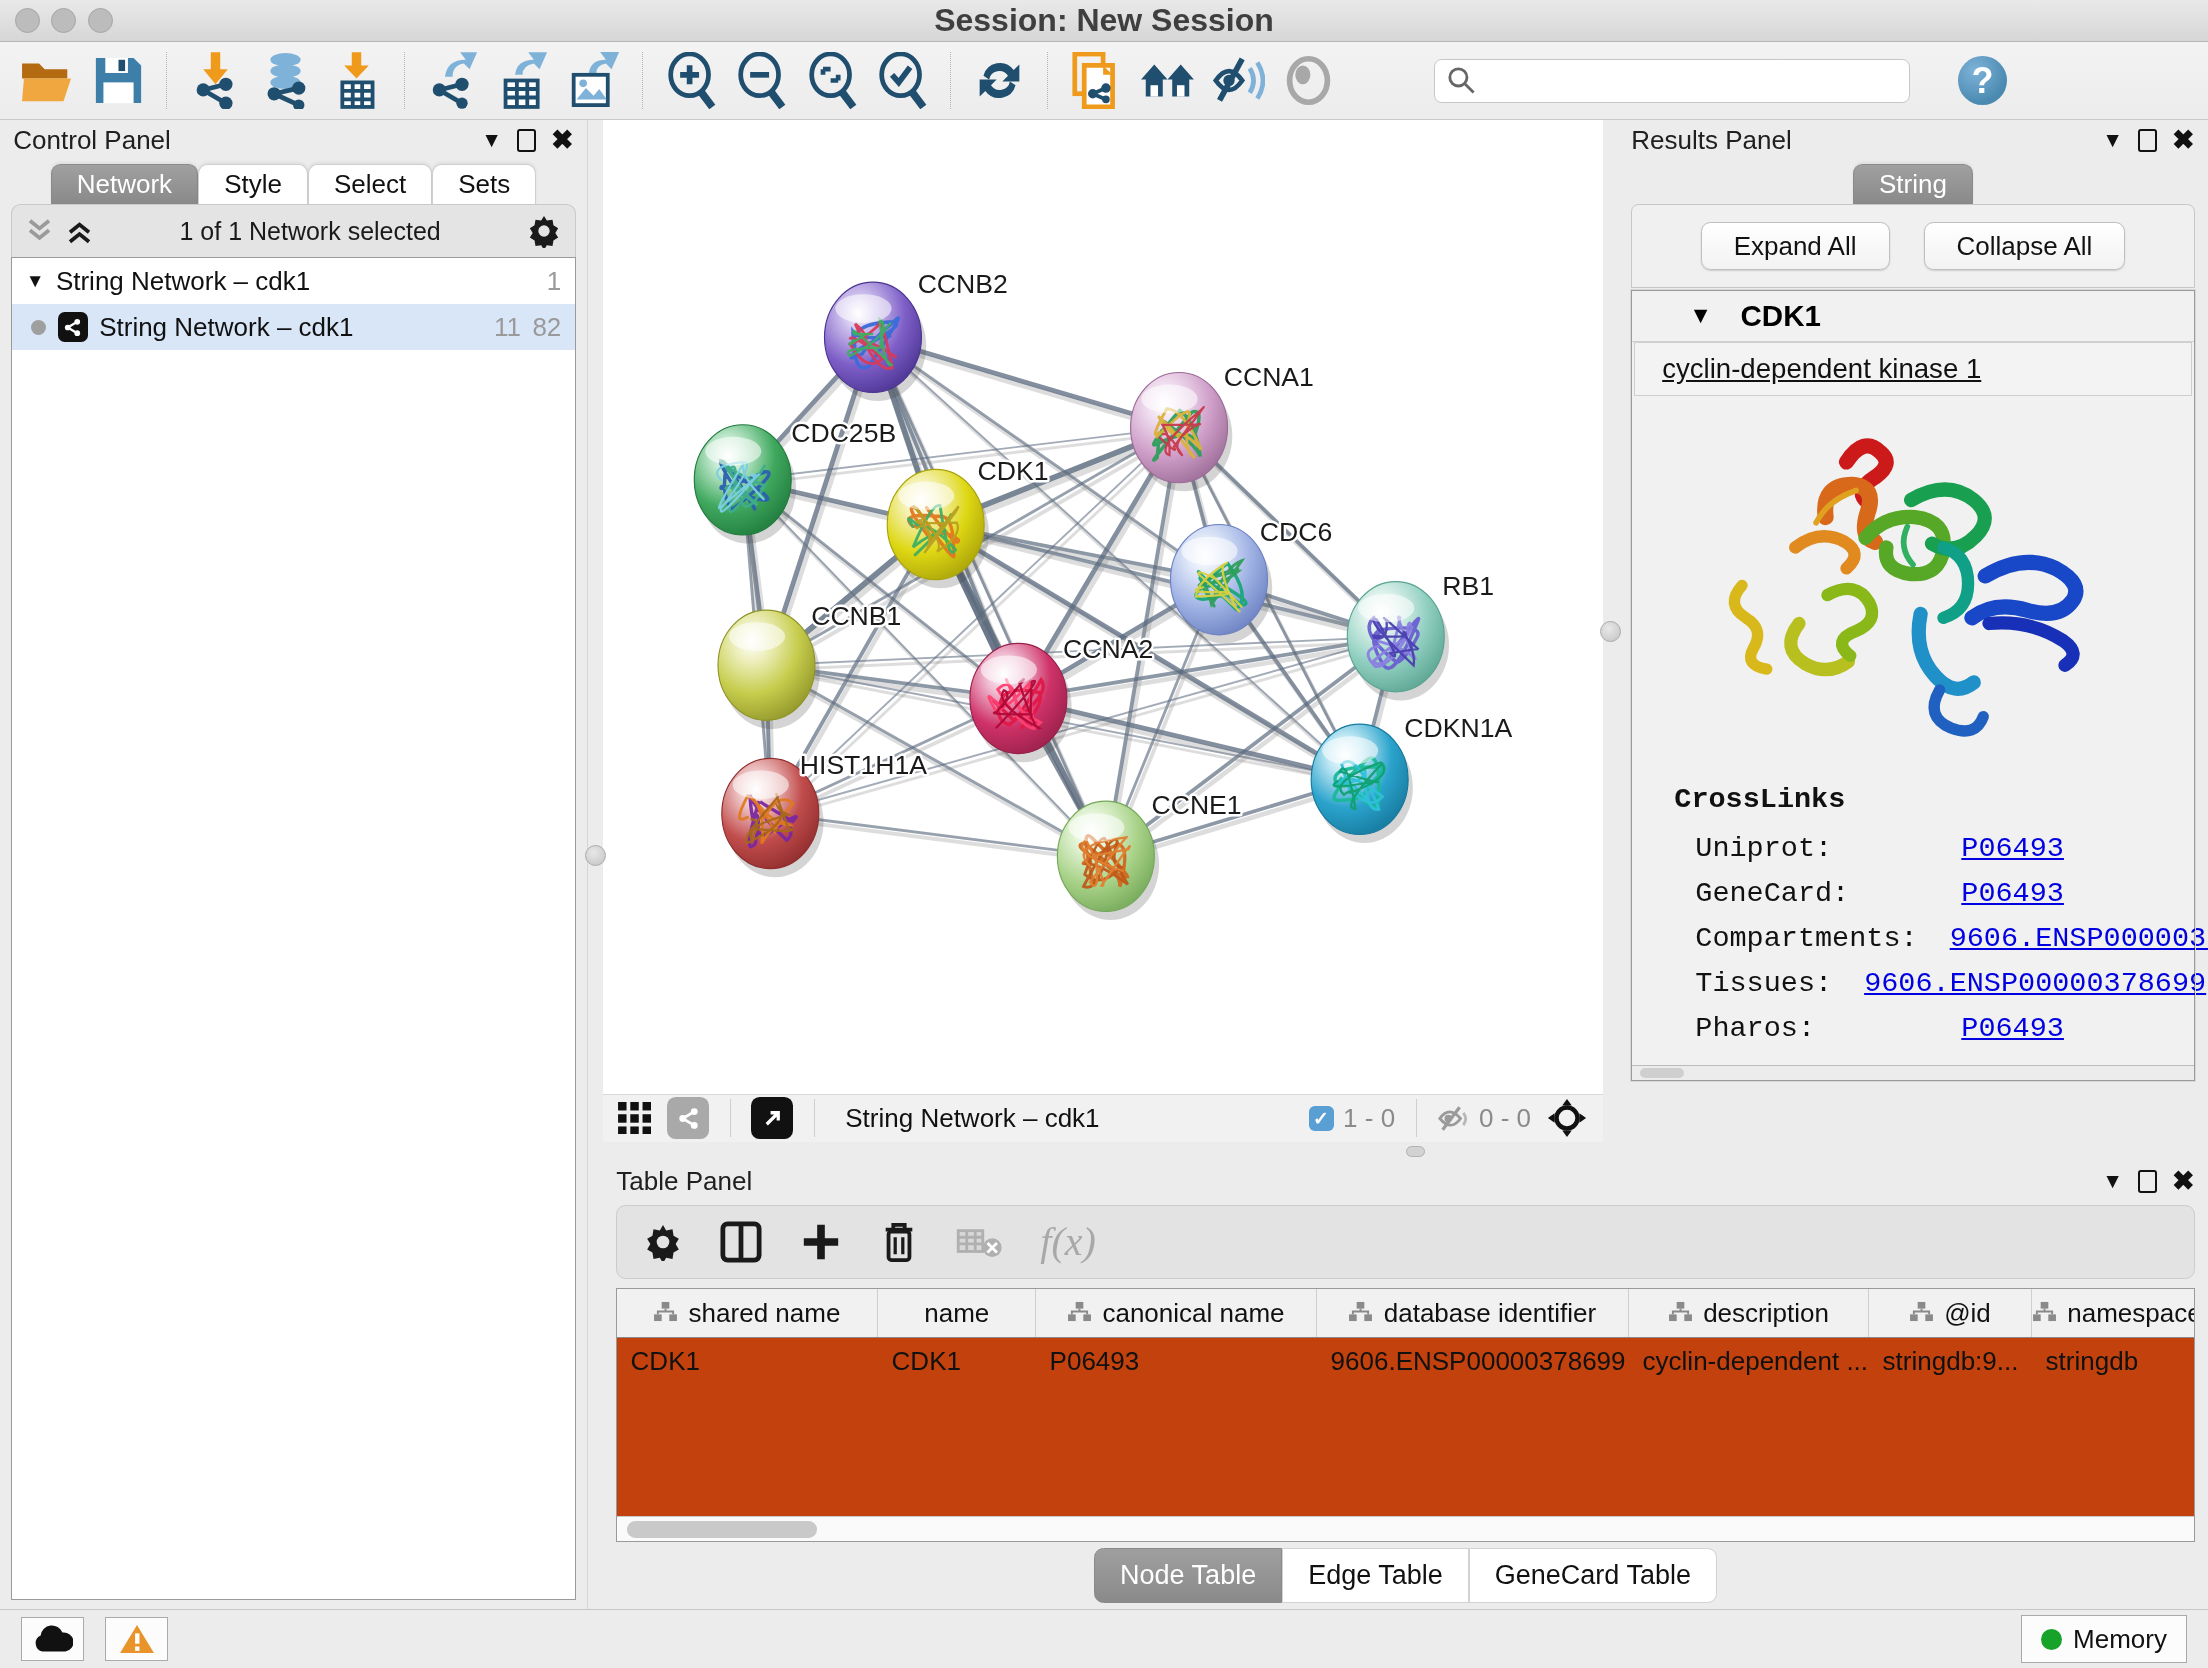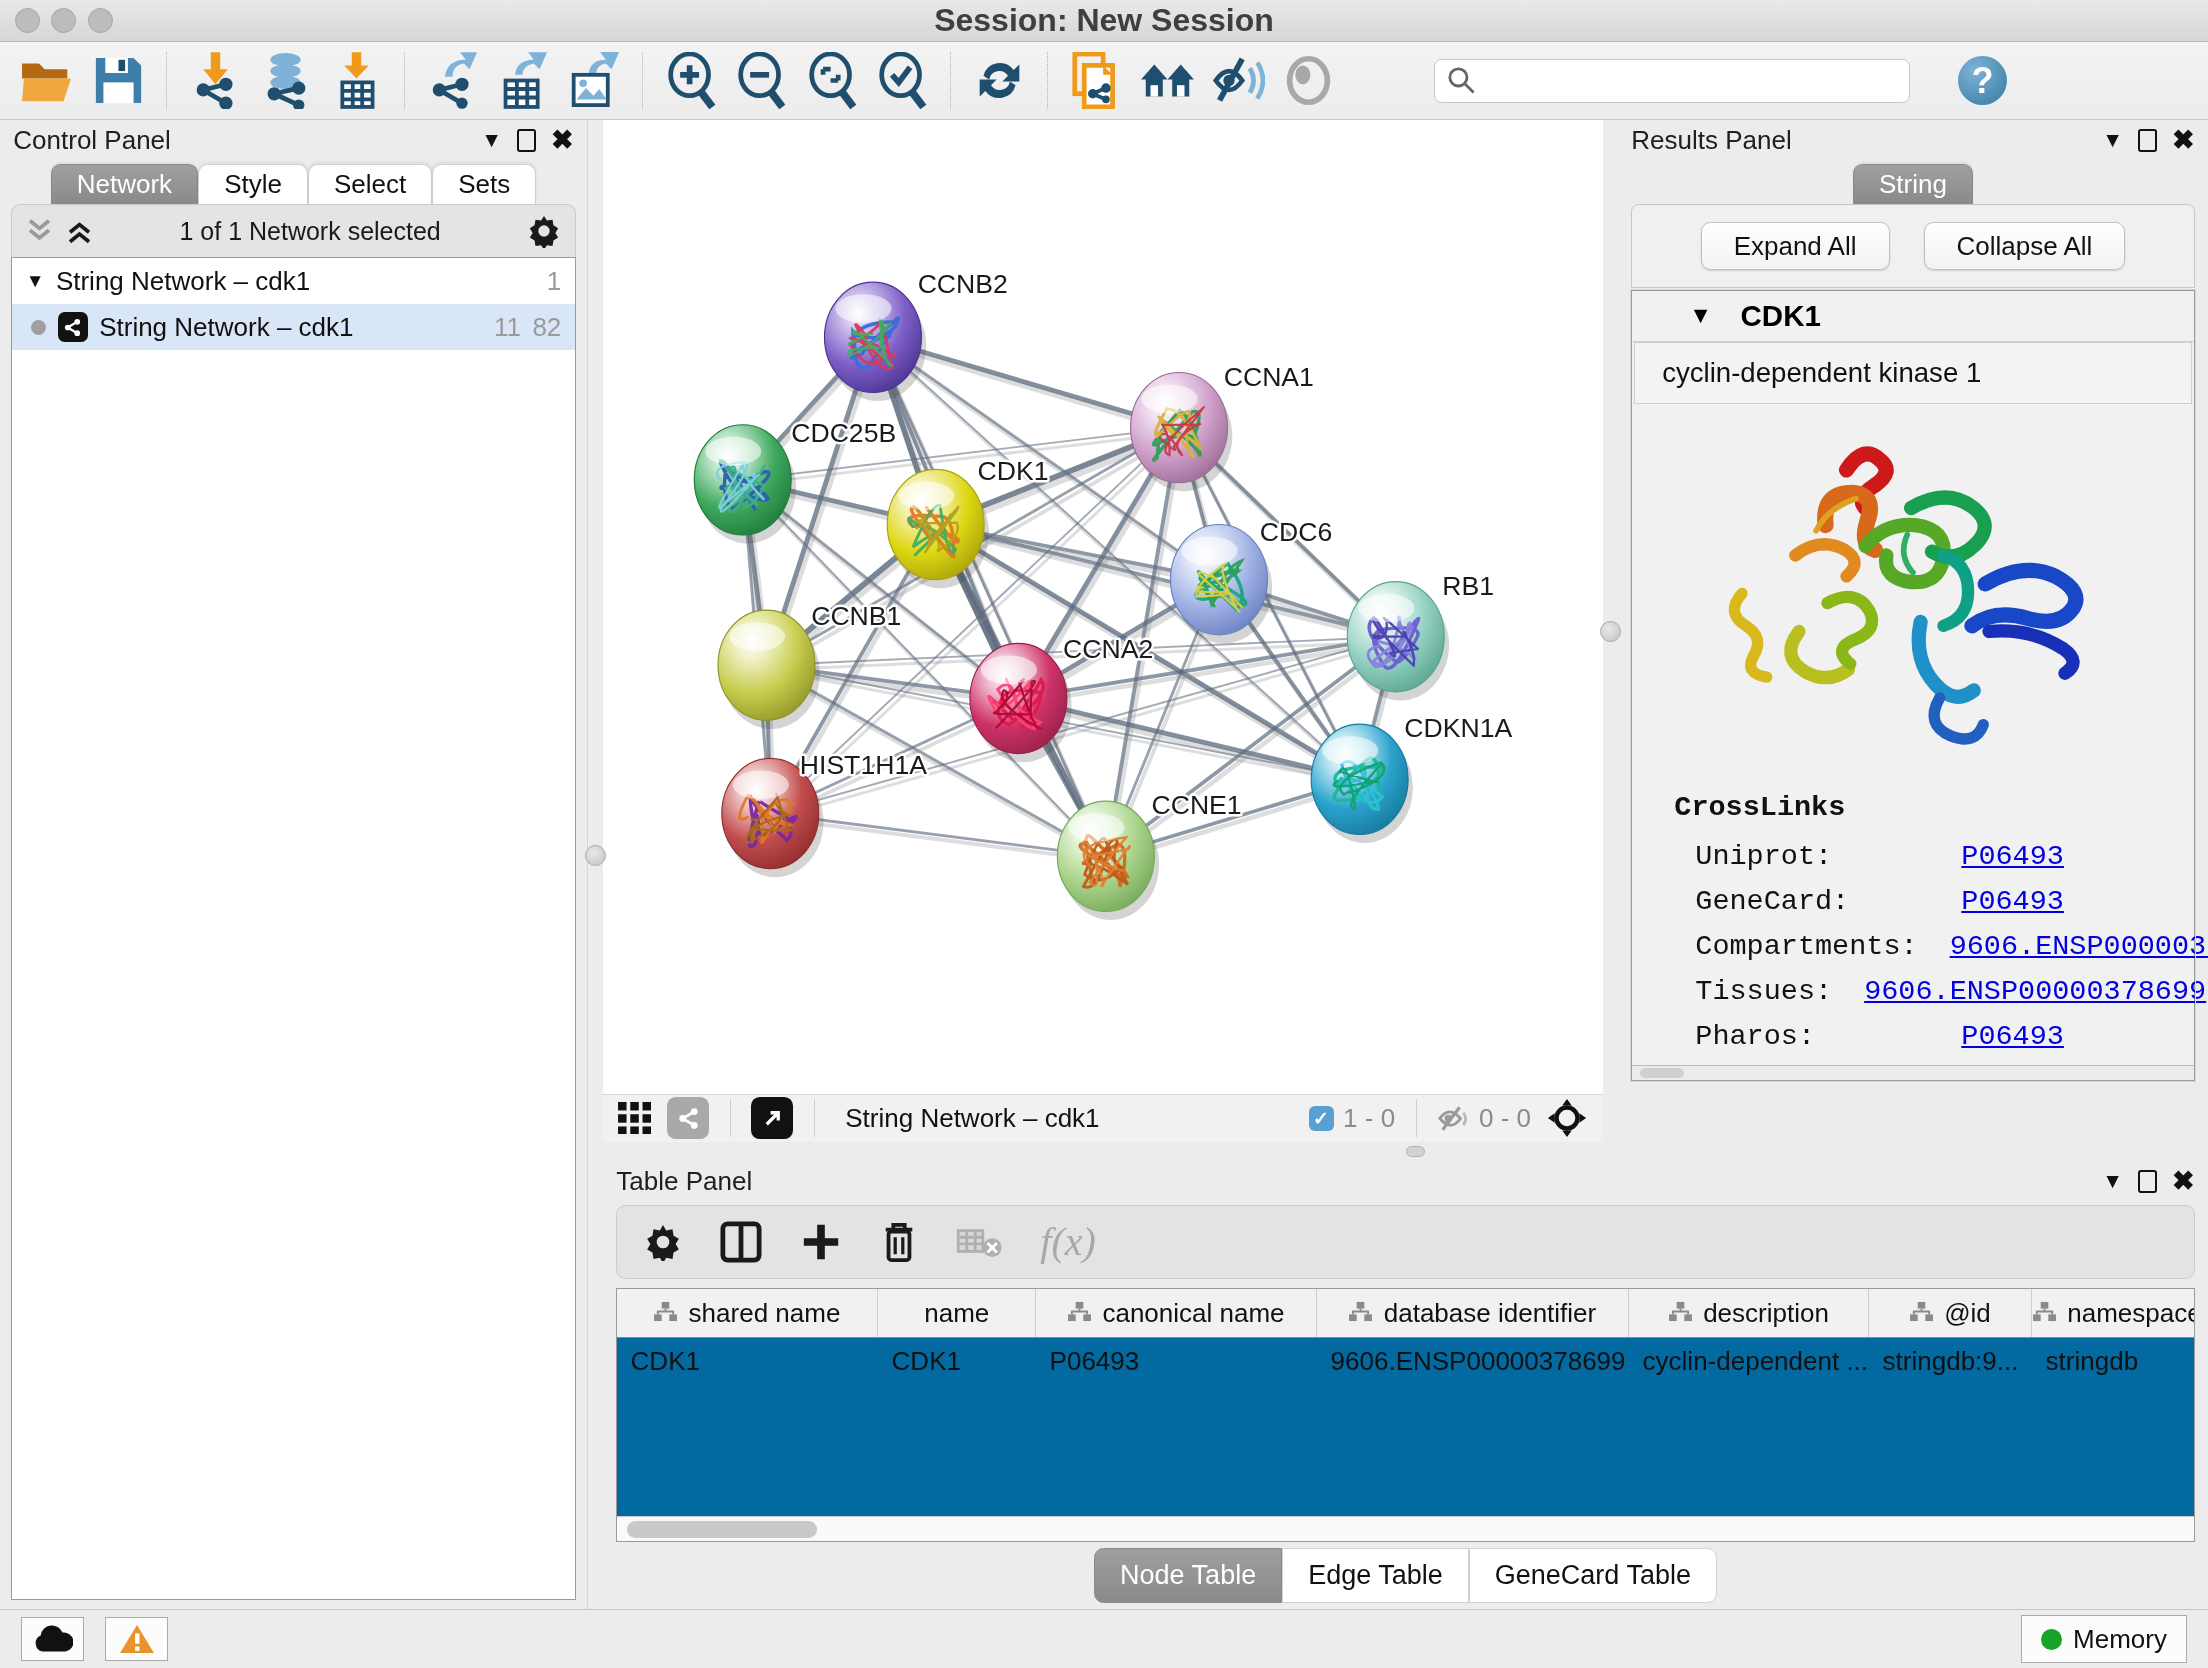--- a/index.html
+++ b/index.html
@@ -78,35 +78,35 @@
   .rp-content { flex:1; margin:0 13.3px; display:flex; flex-direction:column; min-height:0; }
   .rp-buttons { border:1.9px solid #c6c6c6; border-radius:7.6px 7.6px 0 0; background:#f0f0f0; height:84px;
                 display:flex; align-items:center; justify-content:center; gap:34px; }
   .rp-btn { background:linear-gradient(#ffffff,#f2f2f2); border:1px solid #bfbfbf; border-radius:9.5px;
             font-size:26px; padding:7.6px 32px; color:#111; box-shadow:0 1px 1.9px rgba(0,0,0,.15); }
   .rp-box { border:1.9px solid #9a9a9a; outline:1px solid #d9d9d9; background:#f1f1f1; margin-top:1.9px; height:791px;
             display:flex; flex-direction:column; }
   .rp-protein-head { height:51px; display:flex; align-items:center; gap:28.5px; padding-left:57px; border-bottom:1px solid #cfcfcf; }
   .rp-protein-head .tri { font-size:23px; }
   .rp-protein-head .nm { font-size:29.5px; font-weight:bold; }
-  .rp-desc { height:62px; border:1px solid #cfcfcf; margin:0 1.9px; display:flex; align-items:center; padding-left:27px; font-size:27.6px; color:#111; background:#f3f3f3; }
+  .rp-desc { height:54px; border:1px solid #cfcfcf; margin:0 1.9px; display:flex; align-items:center; padding-left:27px; font-size:27.6px; color:#111; background:#f3f3f3;text-decoration:underline; }
   .rp-protein-img { height:380px; display:flex; align-items:center; justify-content:center; }
   .crosslinks { font-family:Liberation Mono, monospace; padding:7.6px 0 0 42px; font-size:28.5px; color:#111; }
   .crosslinks .hd { font-weight:bold; margin-bottom:9.5px; }
   .cl-row { display:flex; height:45px; align-items:center;gap:32px; }
   .cl-row .lab { width:255px; padding-left:21px; }
   .cl-row a { color:#0000e0; text-decoration:underline; }
   .rp-scroll { height:15px; border-top:1px solid #bbb; background:#ececec; position:relative; margin-top:auto; }
   .rp-scroll .thumb { position:absolute; left:7.6px; top:1.9px; width:44px; height:10.5px; background:#cfcfcf; border-radius:5.7px; }
 
   
   .table-panel { flex:1; background:#ececec; display:flex; flex-direction:column; min-height:0; }
   .tp-toolbar { margin:3.8px 13.3px 0 13.3px; background:#e3e3e3; border:1px solid #cccccc; border-radius:9.5px;
                 height:74px; display:flex; align-items:center; gap:38px; padding:0 27px; flex:0 0 auto; }
-  .tp-table { margin:9.5px 13.3px 0 13.3px; background:#0369a1; border:1.9px solid #9a9a9a; flex:1; min-height:0;
+  .tp-table { margin:9.5px 13.3px 0 13.3px; background:#c2410c; border:1.9px solid #9a9a9a; flex:1; min-height:0;
               display:flex; flex-direction:column; overflow:hidden; }
   .tbl-head { display:flex; background:#f1f1f1; border-bottom:1.9px solid #888; height:49px; flex:0 0 auto; }
   .tbl-head .th { display:flex; align-items:center; justify-content:center; gap:11.4px; font-size:26px; color:#111;
                   border-right:1px solid #cfcfcf; overflow:hidden; white-space:nowrap; flex:0 0 auto; }
   .tbl-row { display:flex; height:48px; flex:0 0 auto; }
   .tbl-row .td { font-size:26px; color:#111; padding:7.6px 9.5px 0 13.3px; overflow:hidden; white-space:nowrap; flex:0 0 auto; }
   .tbl-fill { flex:1; }
   .tbl-scroll { height:25px; border-top:1px solid #c9c9c9; background:#fafafa; position:relative; flex:0 0 auto; }
   .tbl-scroll .thumb { position:absolute; left:9.5px; top:3.8px; width:190px; height:17px; background:#c9c9c9; border-radius:8.6px; }
   .tp-tabs { height:67px; display:flex; align-items:center; justify-content:center; flex:0 0 auto; }

